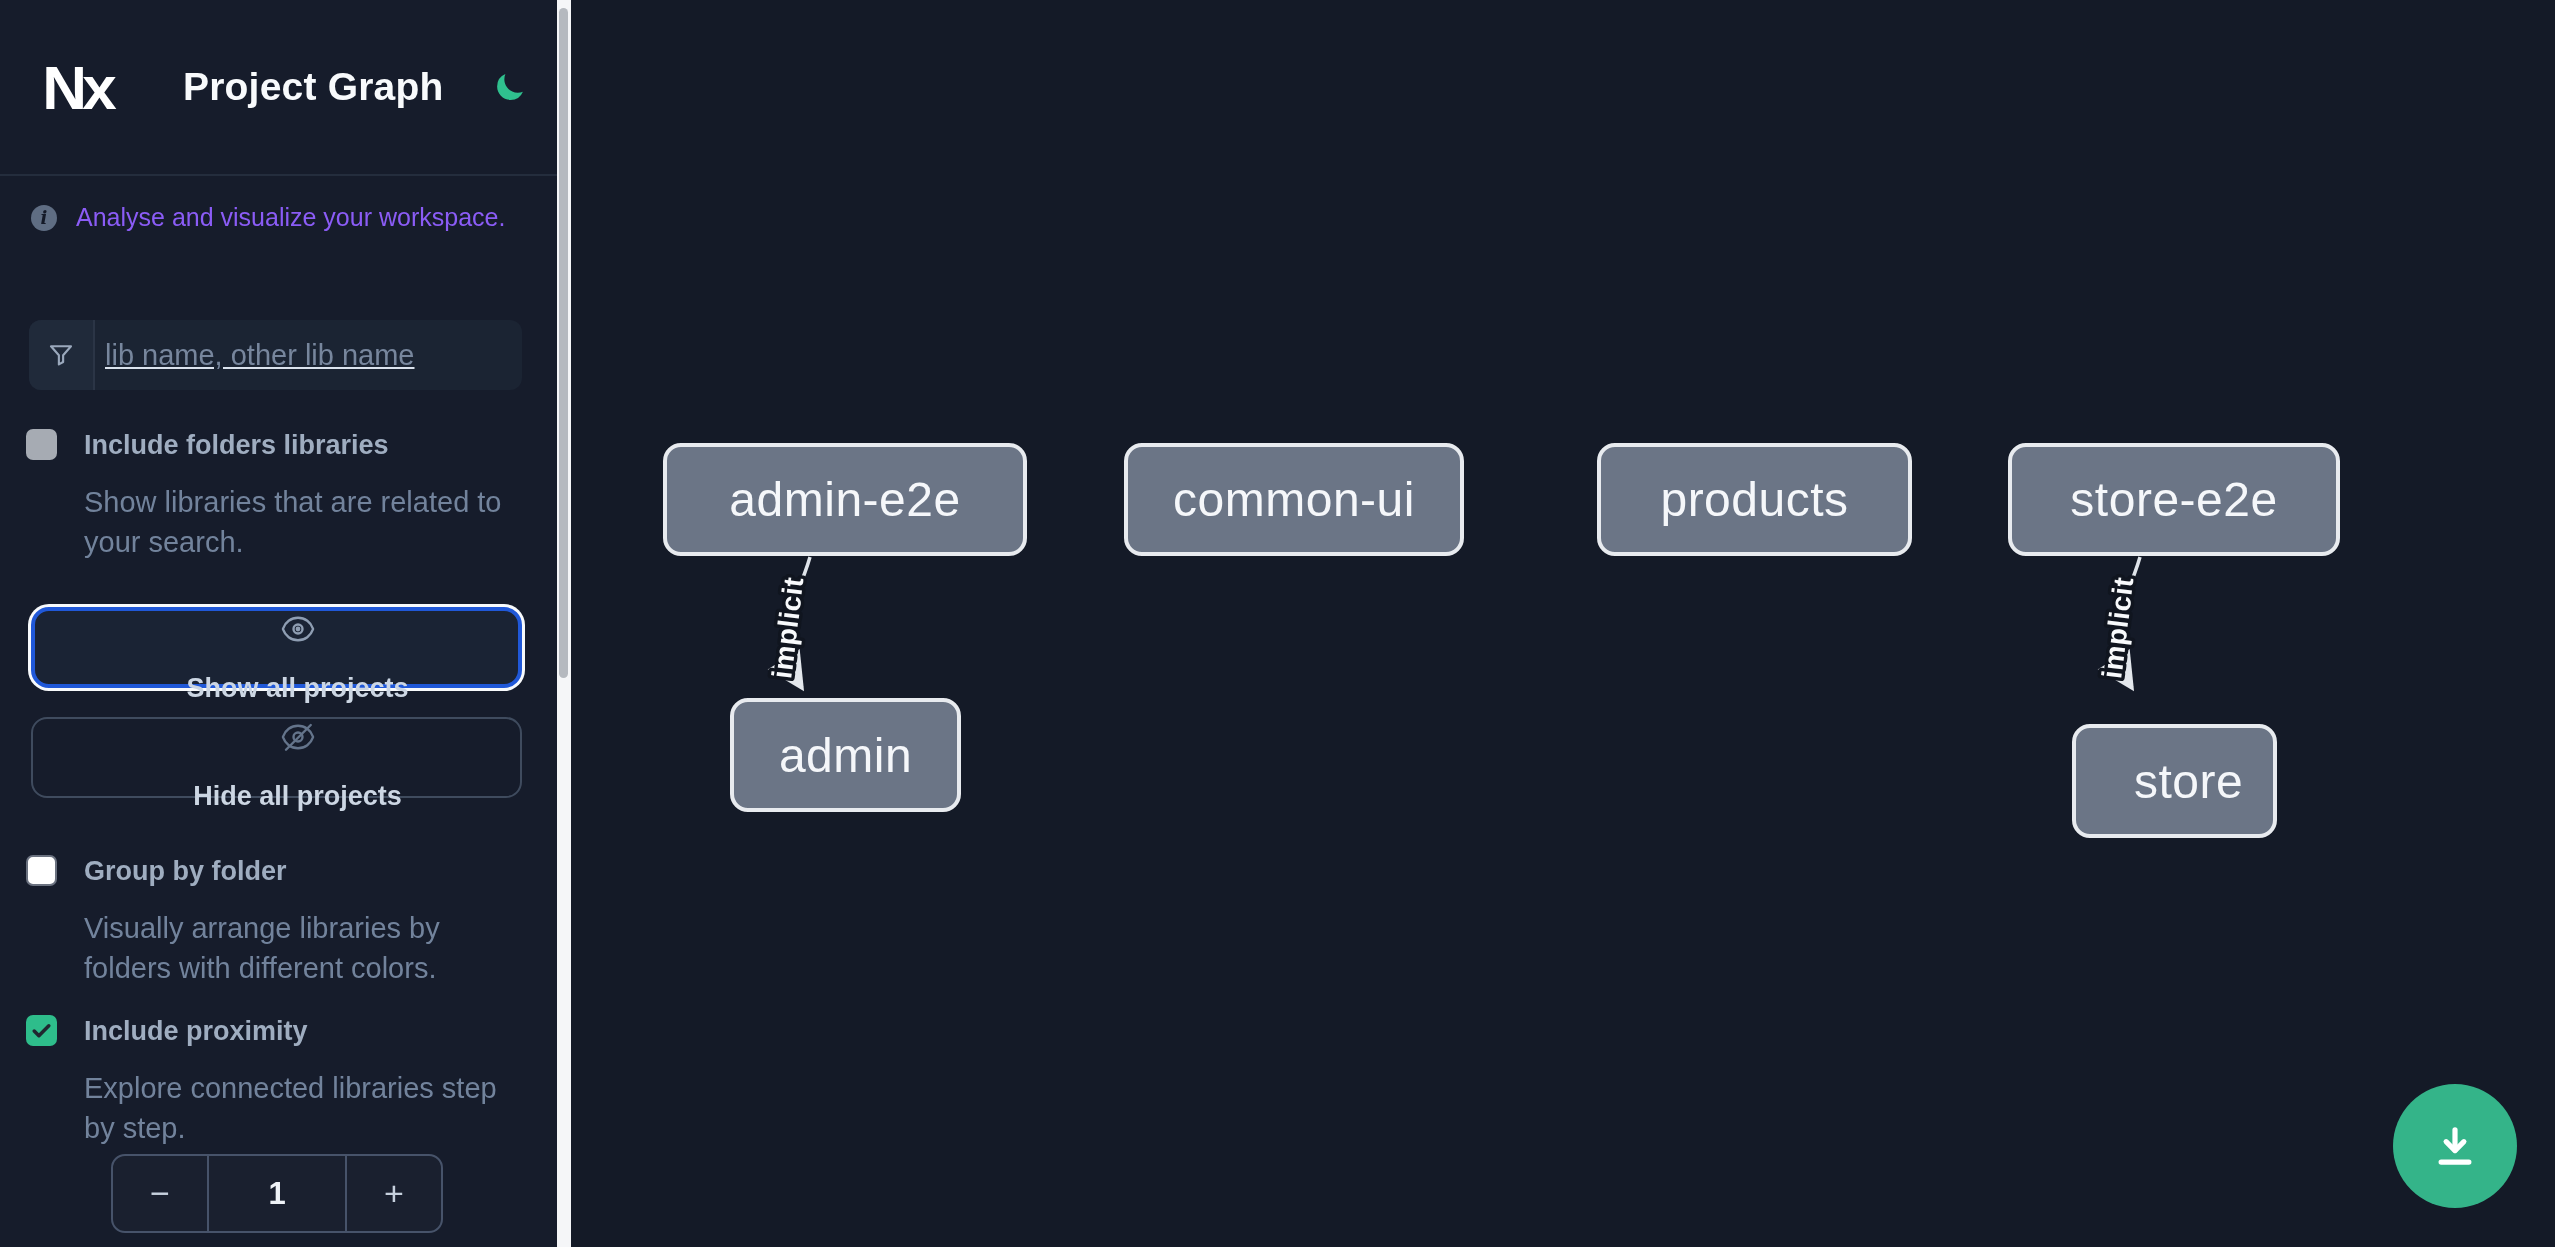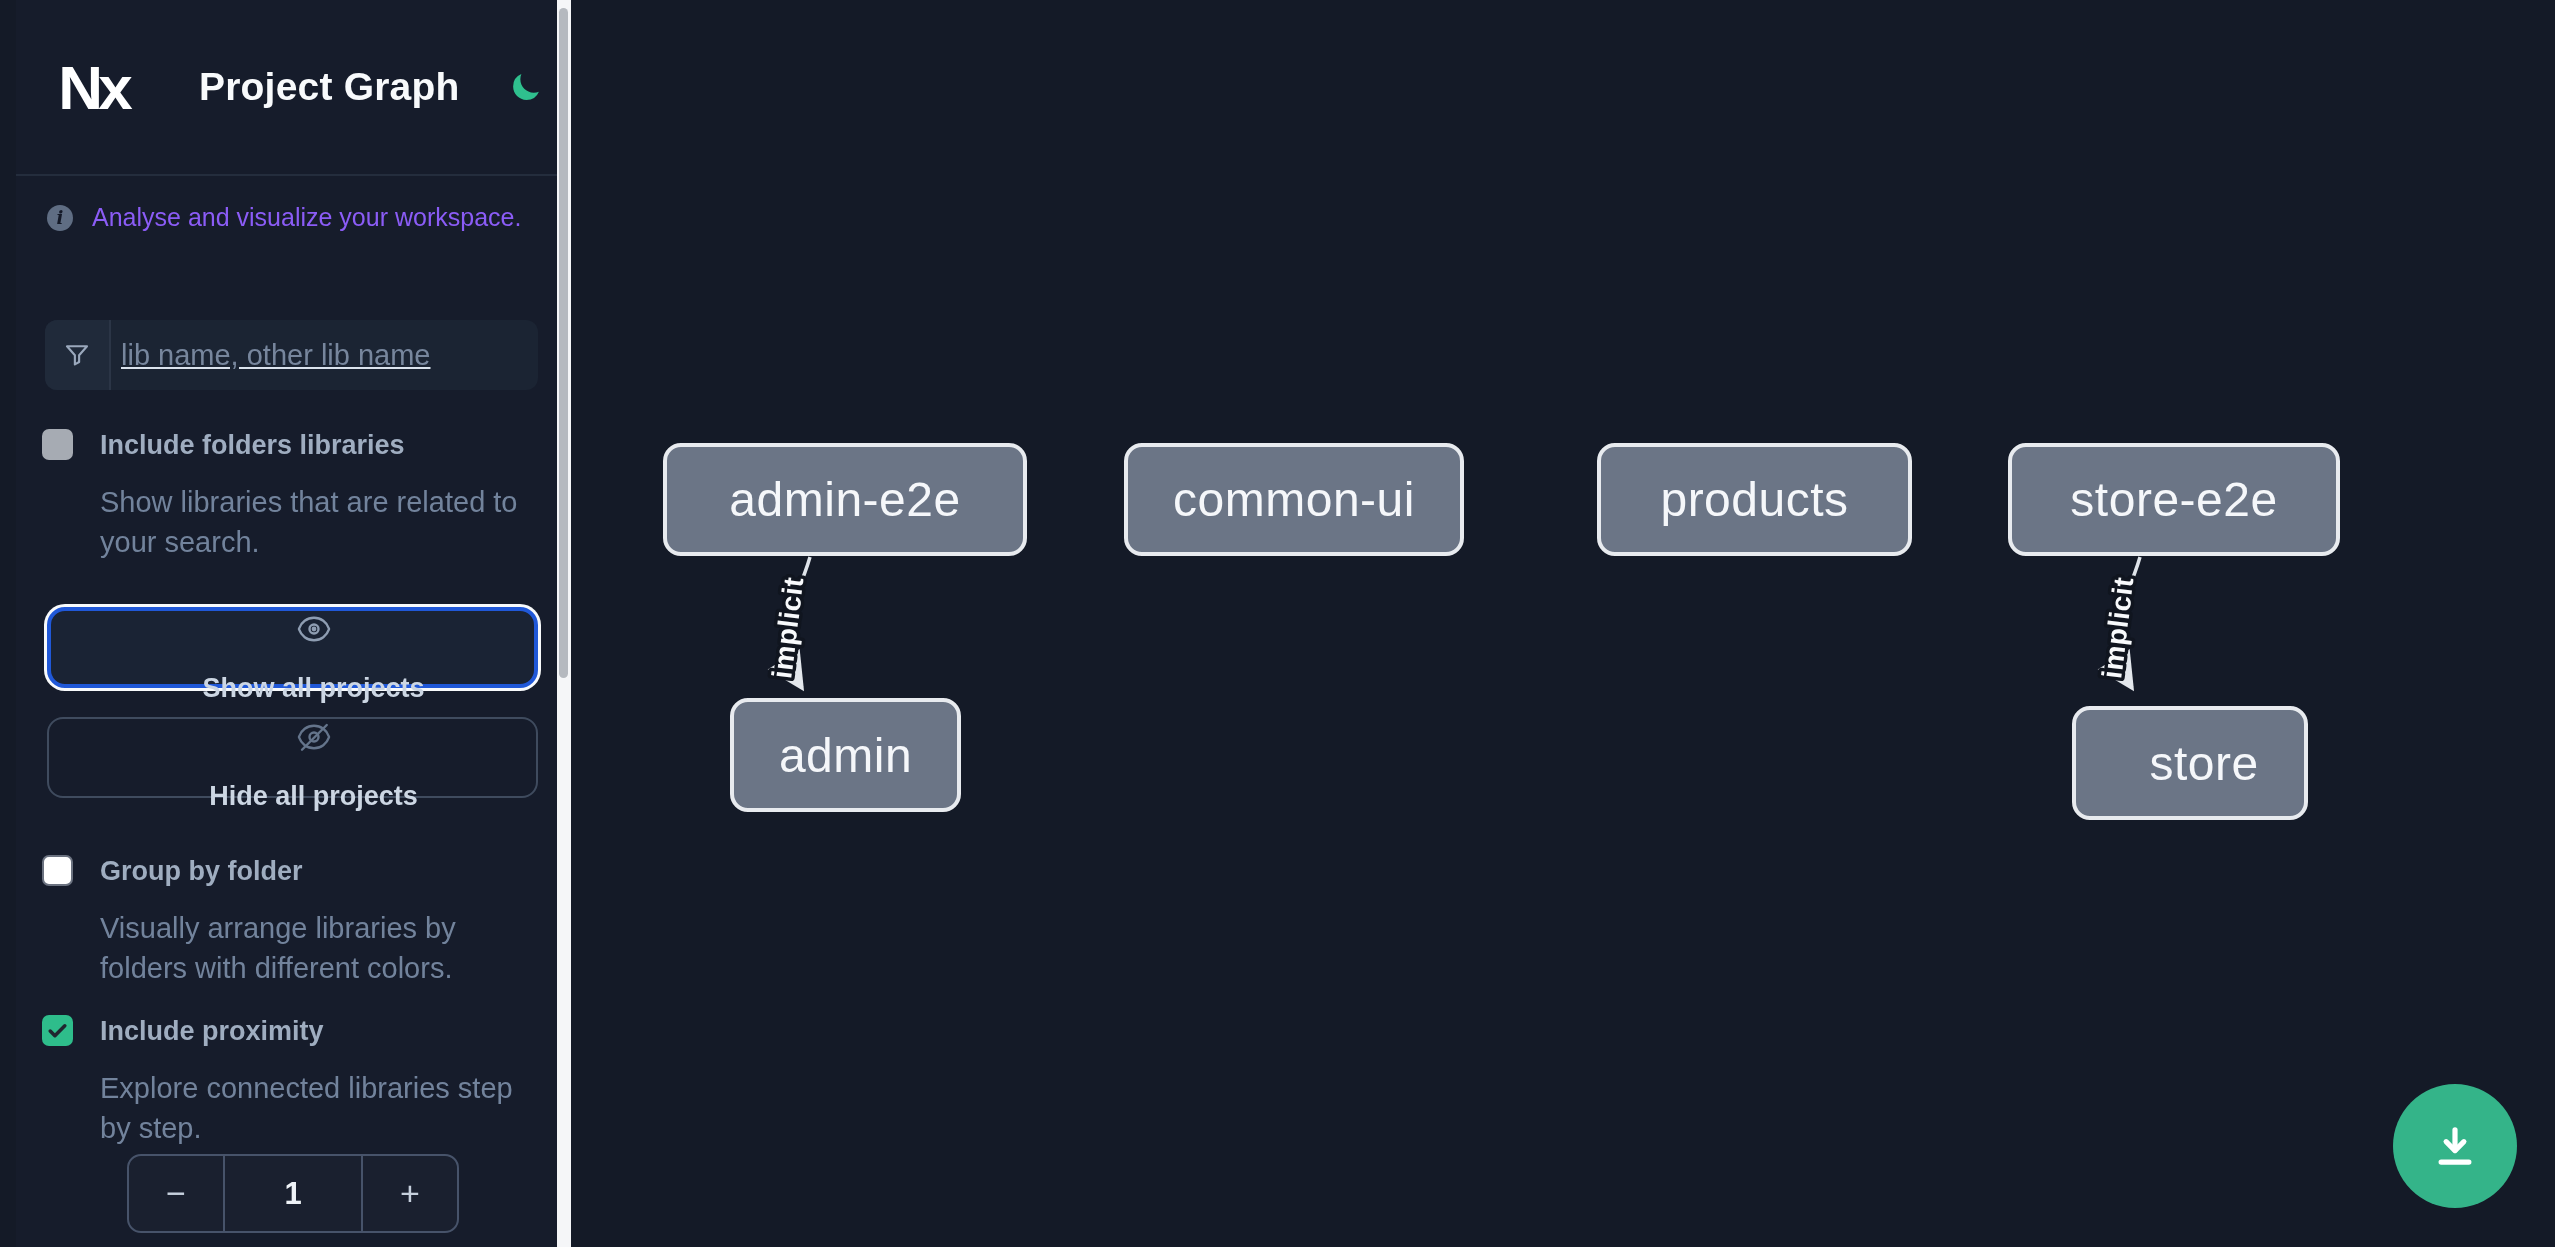--- a/index.html
+++ b/index.html
@@ -6,21 +6,21 @@
   html,body { width:2555px; height:1247px; overflow:hidden; }
   body {
     font-family:"Liberation Sans", sans-serif;
     background:#141a27;
     position:relative;
     color:#e2e8f0;
   }
 
   
   .sidebar {
-    position:absolute; left:16px; top:0; width:557px; height:1247px;
+    position:absolute; left:0; top:0; width:557px; height:1247px;
     background:#161c2b;
   }
   .sb-header {
     position:absolute; left:0; top:0; width:557px; height:176px;
     display:flex; align-items:center;
     border-bottom:2px solid #242d3d;
   }
   .logo {
     margin-left:27px; width:100px; height:70px;
     display:flex; align-items:center; justify-content:center;
@@ -244,21 +244,21 @@
 
       <path d="M 1569 557 C 1556 603 1533 624 1548 665 Q 1554 677 1561 688" fill="none" stroke="#dfe4ea" stroke-width="3.5" marker-end="url(#arrow)"></path>
       <text class="edge-label" x="1549" y="628" transform="rotate(-83 1549 628)">implicit</text>
     </svg>
 
     <div class="node" style="left:92px;  top:443px; width:364px; height:113px;">admin-e2e</div>
     <div class="node" style="left:553px; top:443px; width:340px; height:113px;">common-ui</div>
     <div class="node" style="left:1026px;top:443px; width:315px; height:113px;">products</div>
     <div class="node" style="left:1437px;top:443px; width:332px; height:113px;">store-e2e</div>
     <div class="node" style="left:159px; top:698px; width:231px; height:114px;">admin</div>
-    <div class="node" style="left:1501px;top:706px; width:236px; height:114px;padding-left:28px;">store</div>
+    <div class="node" style="left:1501px;top:724px; width:205px; height:114px;padding-left:28px;">store</div>
 
     <button class="fab">
       <span style="display:flex;">
         <svg width="52" height="52" viewBox="0 0 24 24" fill="none" stroke="#ffffff" stroke-width="2.4" stroke-linecap="round" stroke-linejoin="round">
           <path d="M12 4.5v9.3"></path>
           <path d="M7.9 10l4.1 4.1L16.1 10"></path>
           <path d="M5.6 19.4h12.8"></path>
         </svg>
       </span>
     </button>

